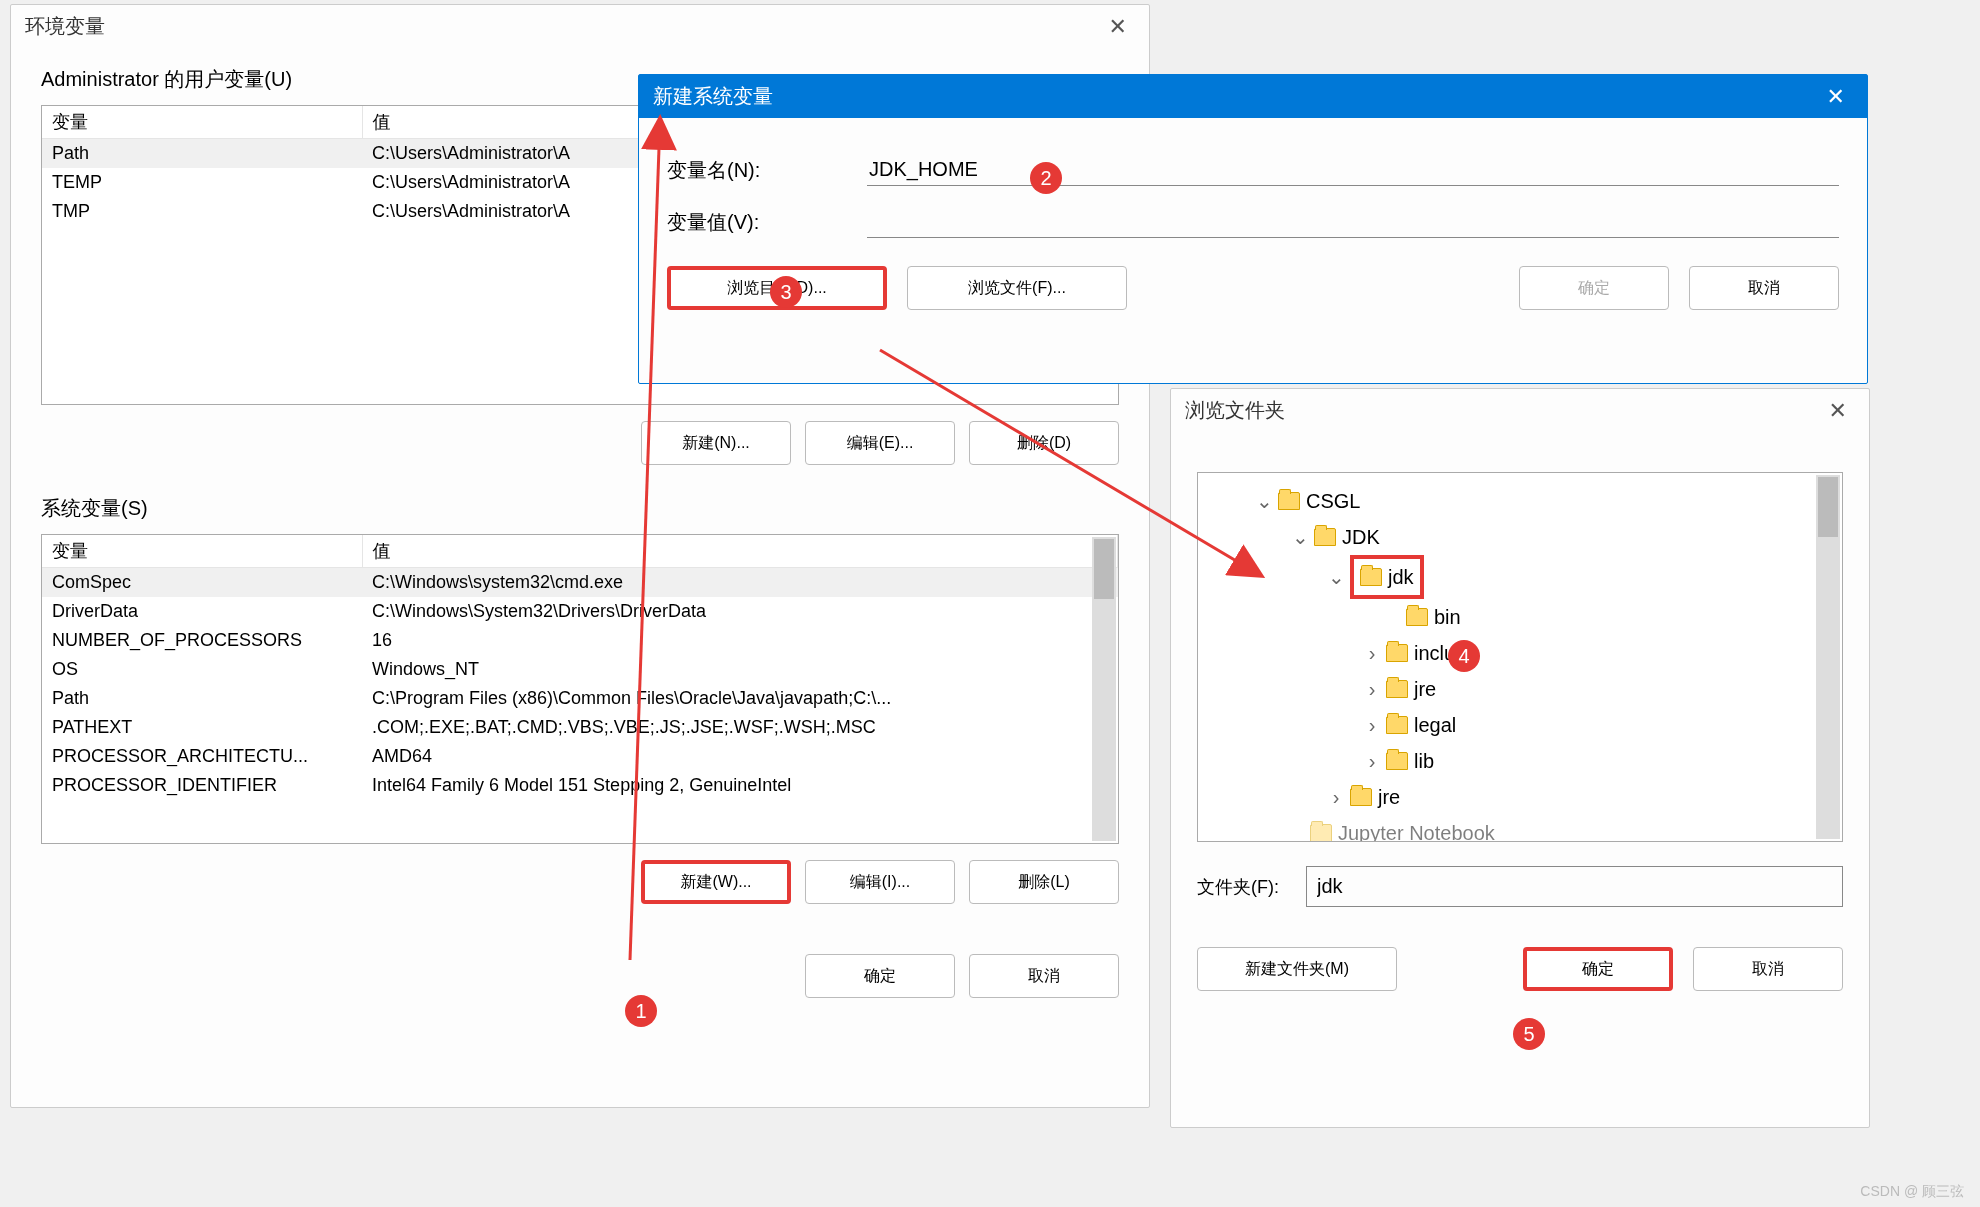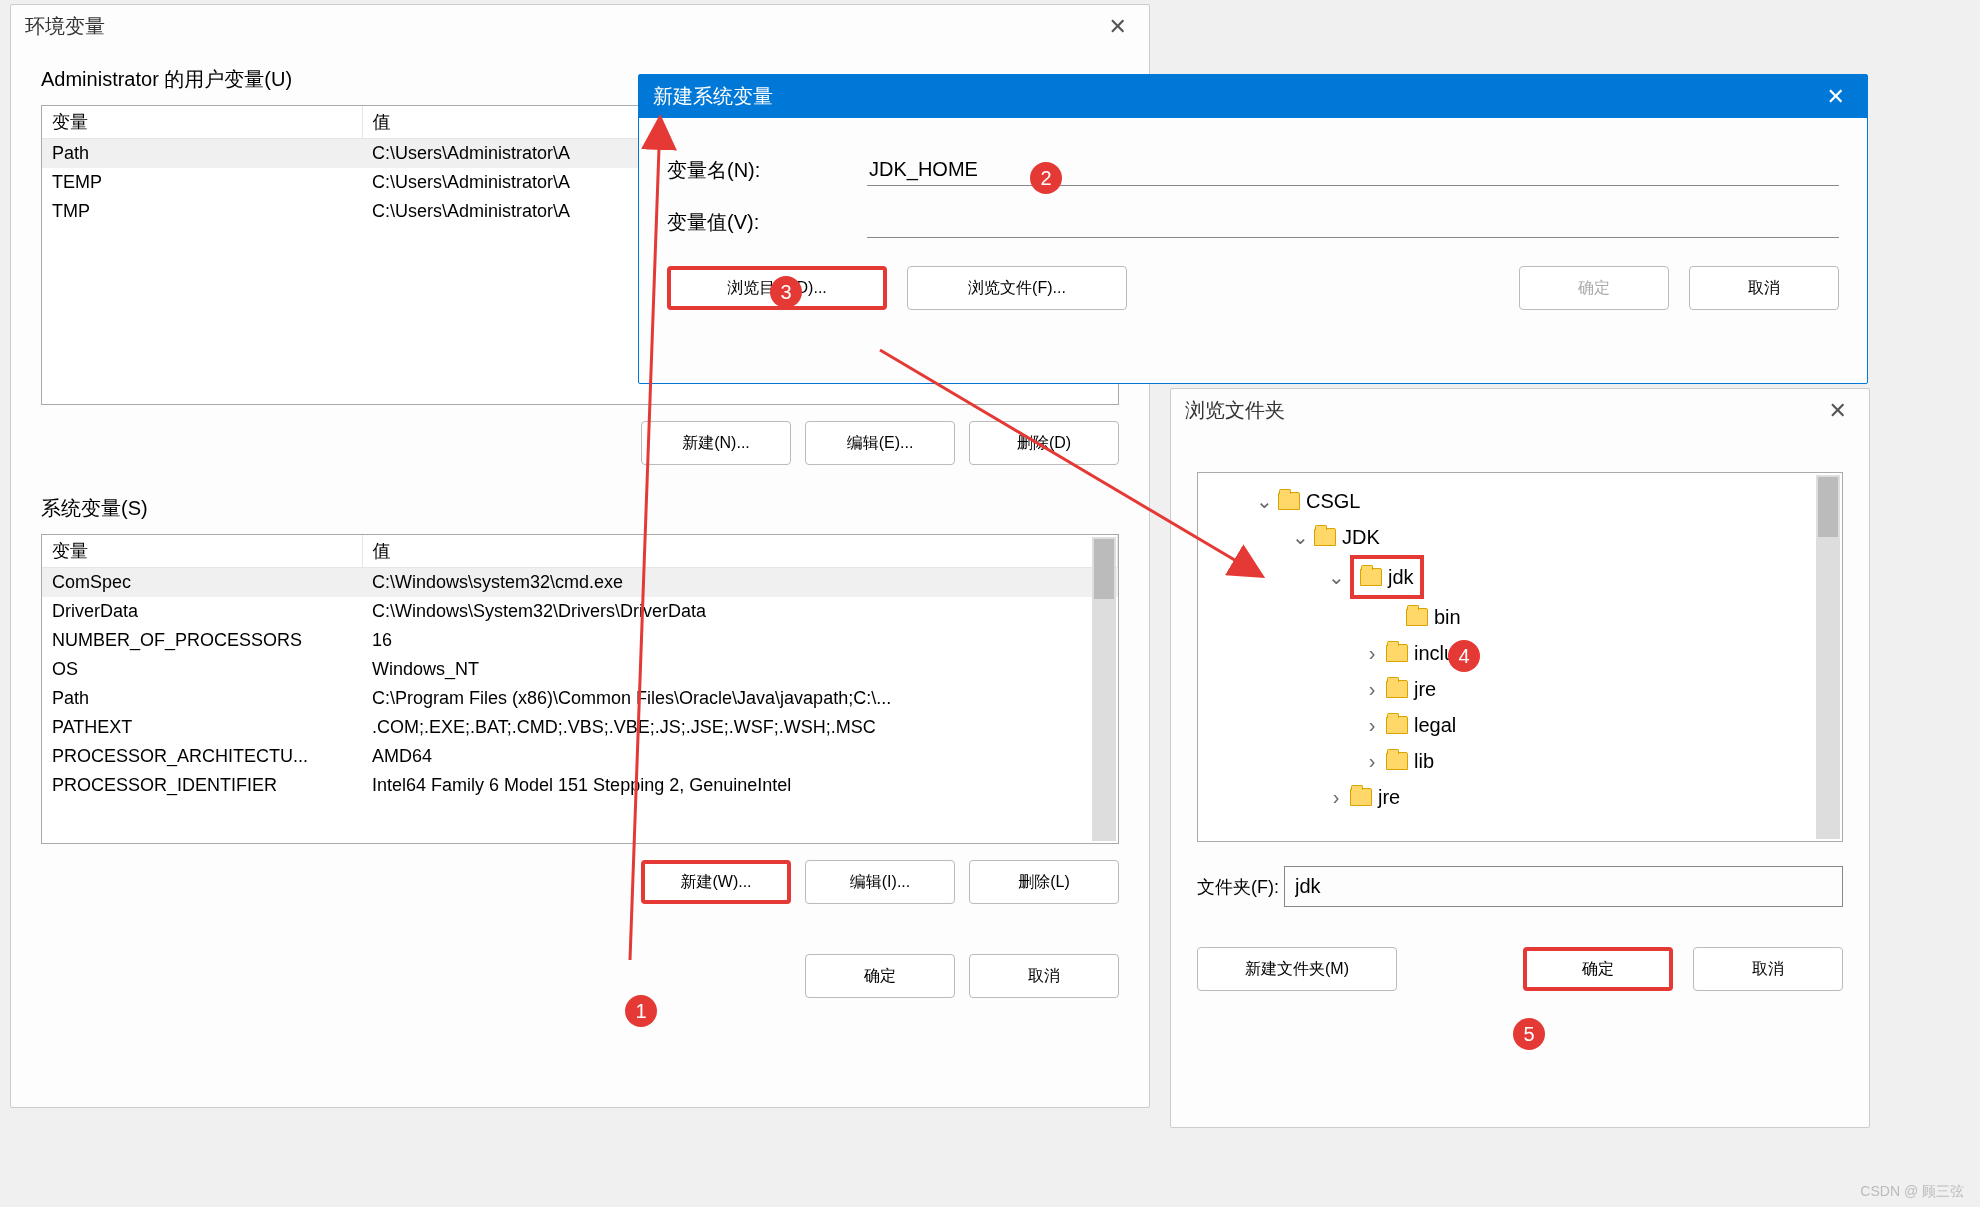--- a/index.html
+++ b/index.html
@@ -209,23 +209,27 @@
         <div class="tree-row" style="margin-left:158px;">
             <span class="chev">›</span>
             <span class="folder-icon"></span>
             <span>lib</span>
           </div>
         <div class="tree-row" style="margin-left:122px;">
             <span class="chev">›</span>
             <span class="folder-icon"></span>
             <span>jre</span>
           </div>
-      </div>
-    </div>
-    <div style="display:flex; align-items:center; margin-top:24px; gap:5px;">
+        <div class="tree-row" style="margin-left:104px; opacity:.5;">
+            <span class="folder-icon"></span>
+            <span>Jupyter Notebook</span>
+          </div>
+      </div>
+    </div>
+    <div style="display:flex; align-items:center; margin-top:24px; gap:27px;">
       <span>文件夹(F):</span>
       <input class="field-input" style="border: 1px solid rgb(136, 136, 136); padding: 8px 10px;" value="jdk">
     </div>
     <div style="display:flex; justify-content:space-between; margin-top:40px;">
       <div class="btn" style="min-width:200px;">新建文件夹(M)</div>
       <div style="display:flex; gap:20px;">
         <div class="btn red-box">确定</div>
         <div class="btn">取消</div>
       </div>
     </div>

